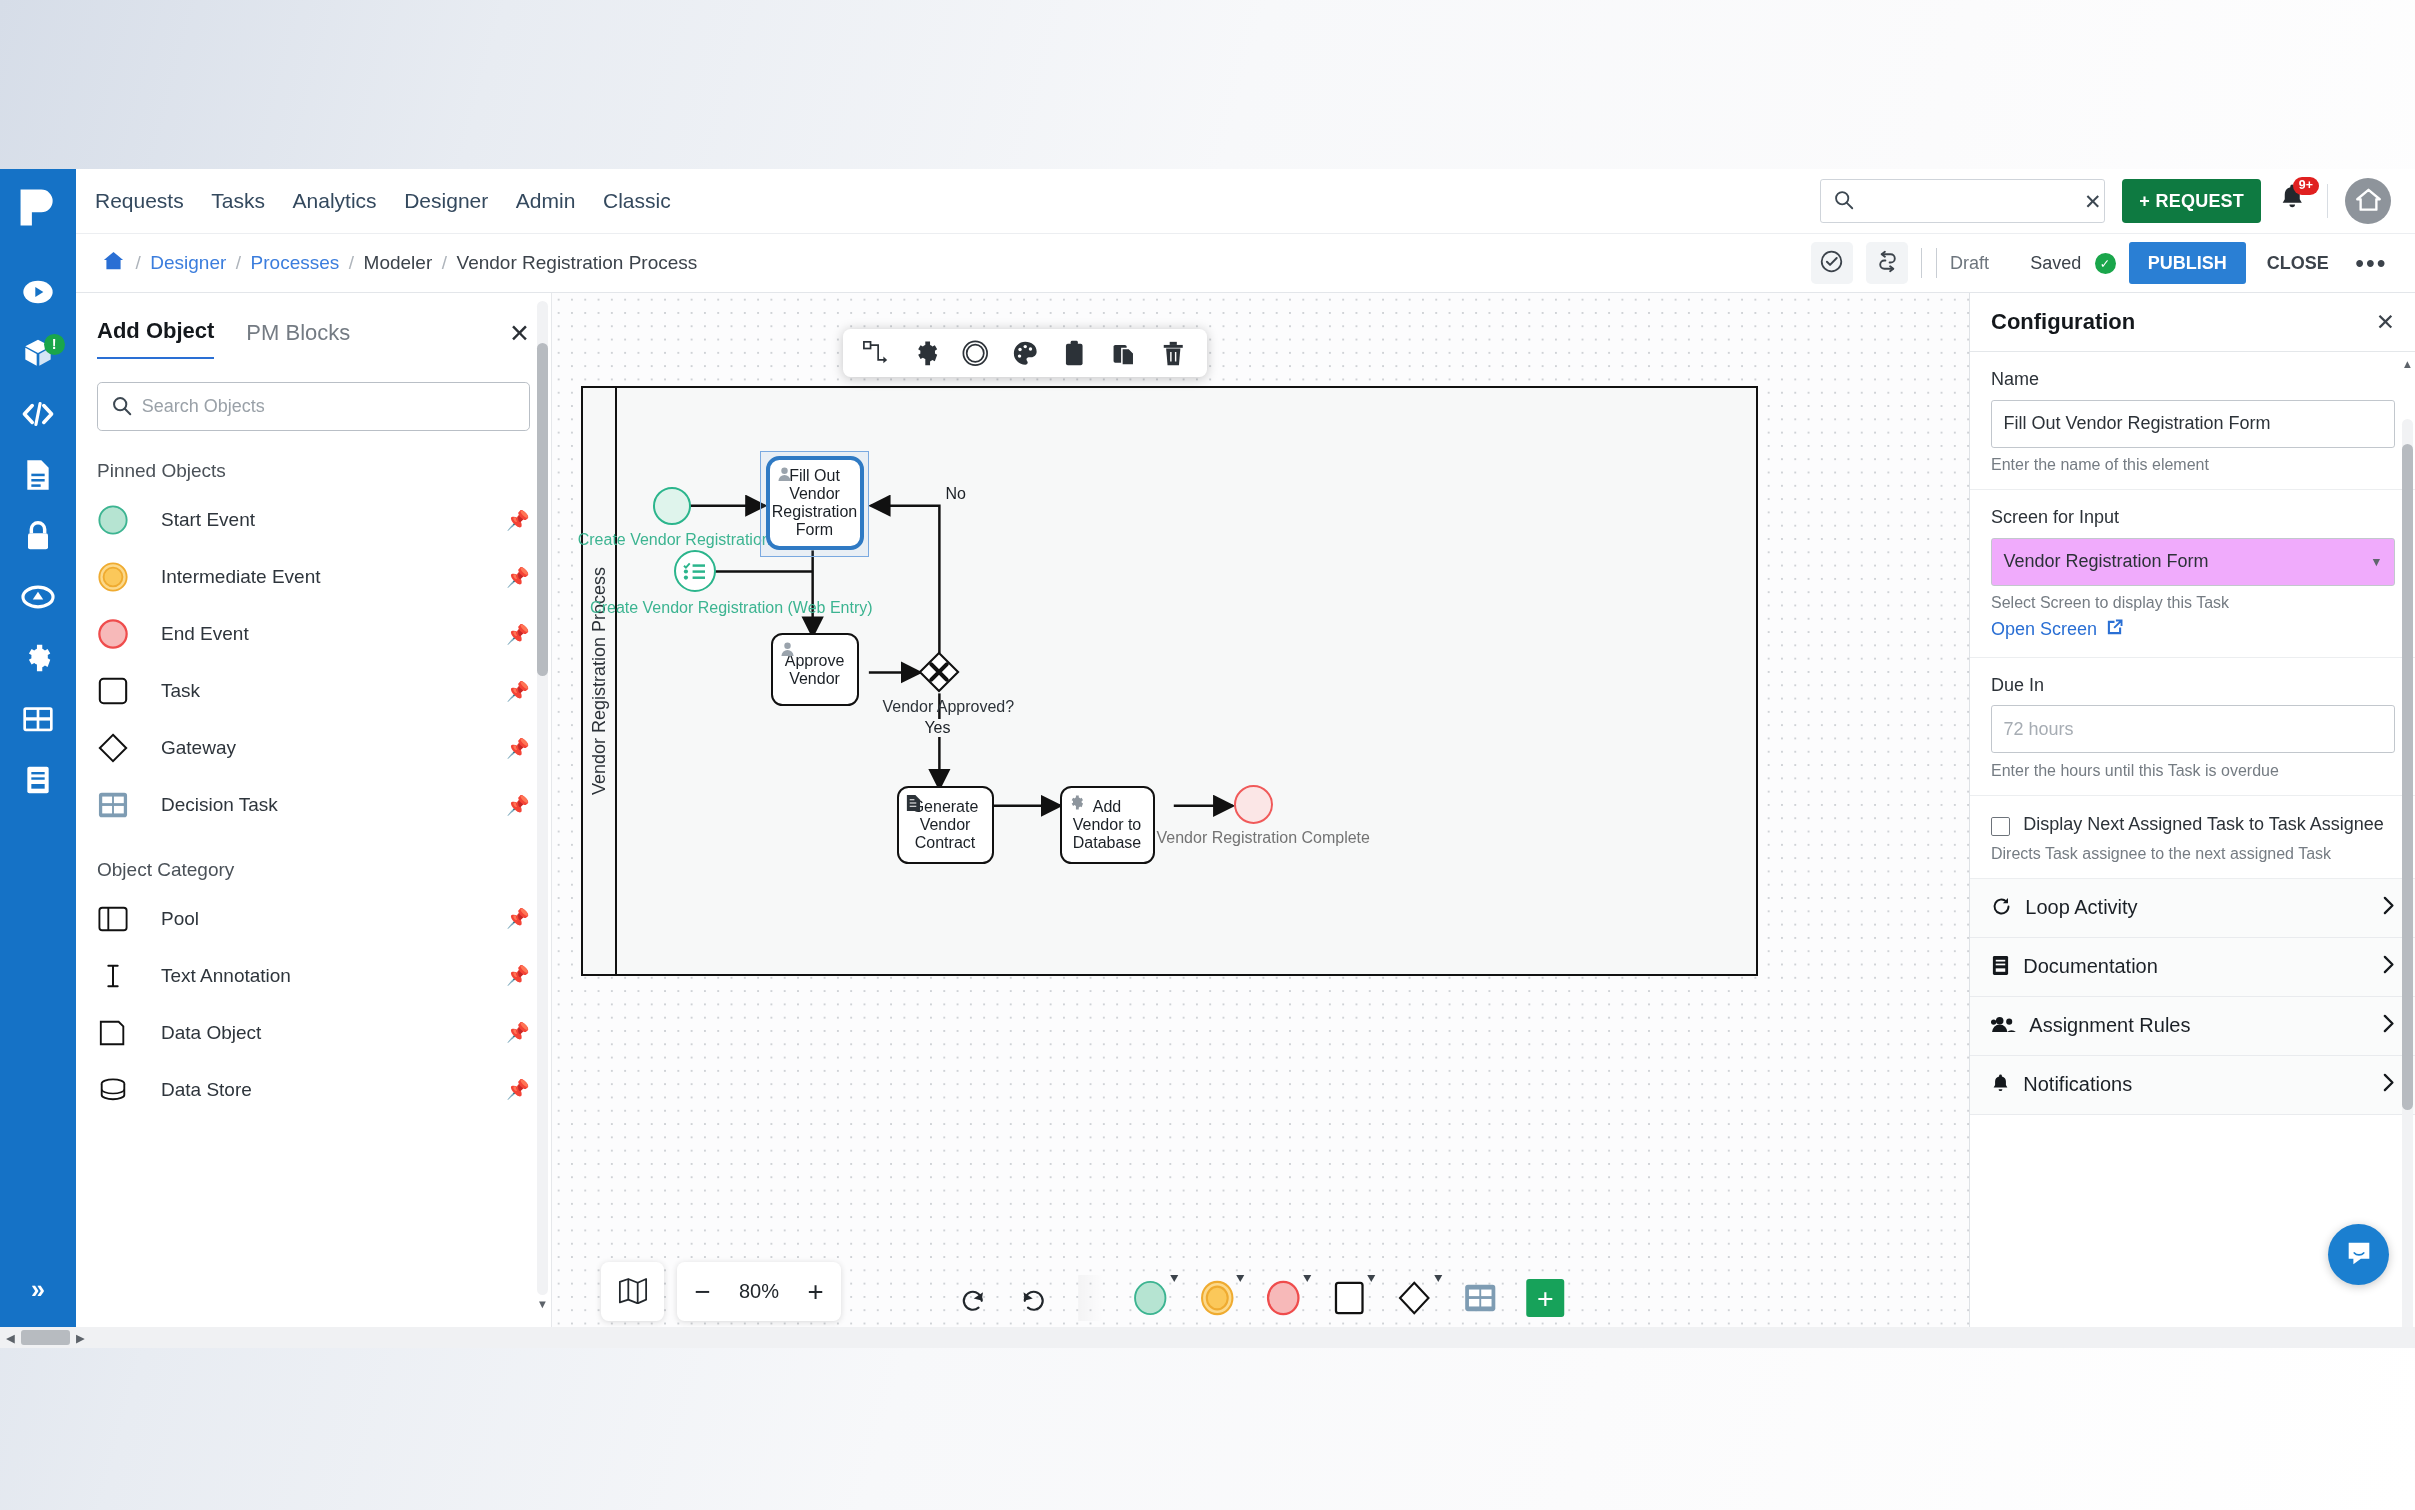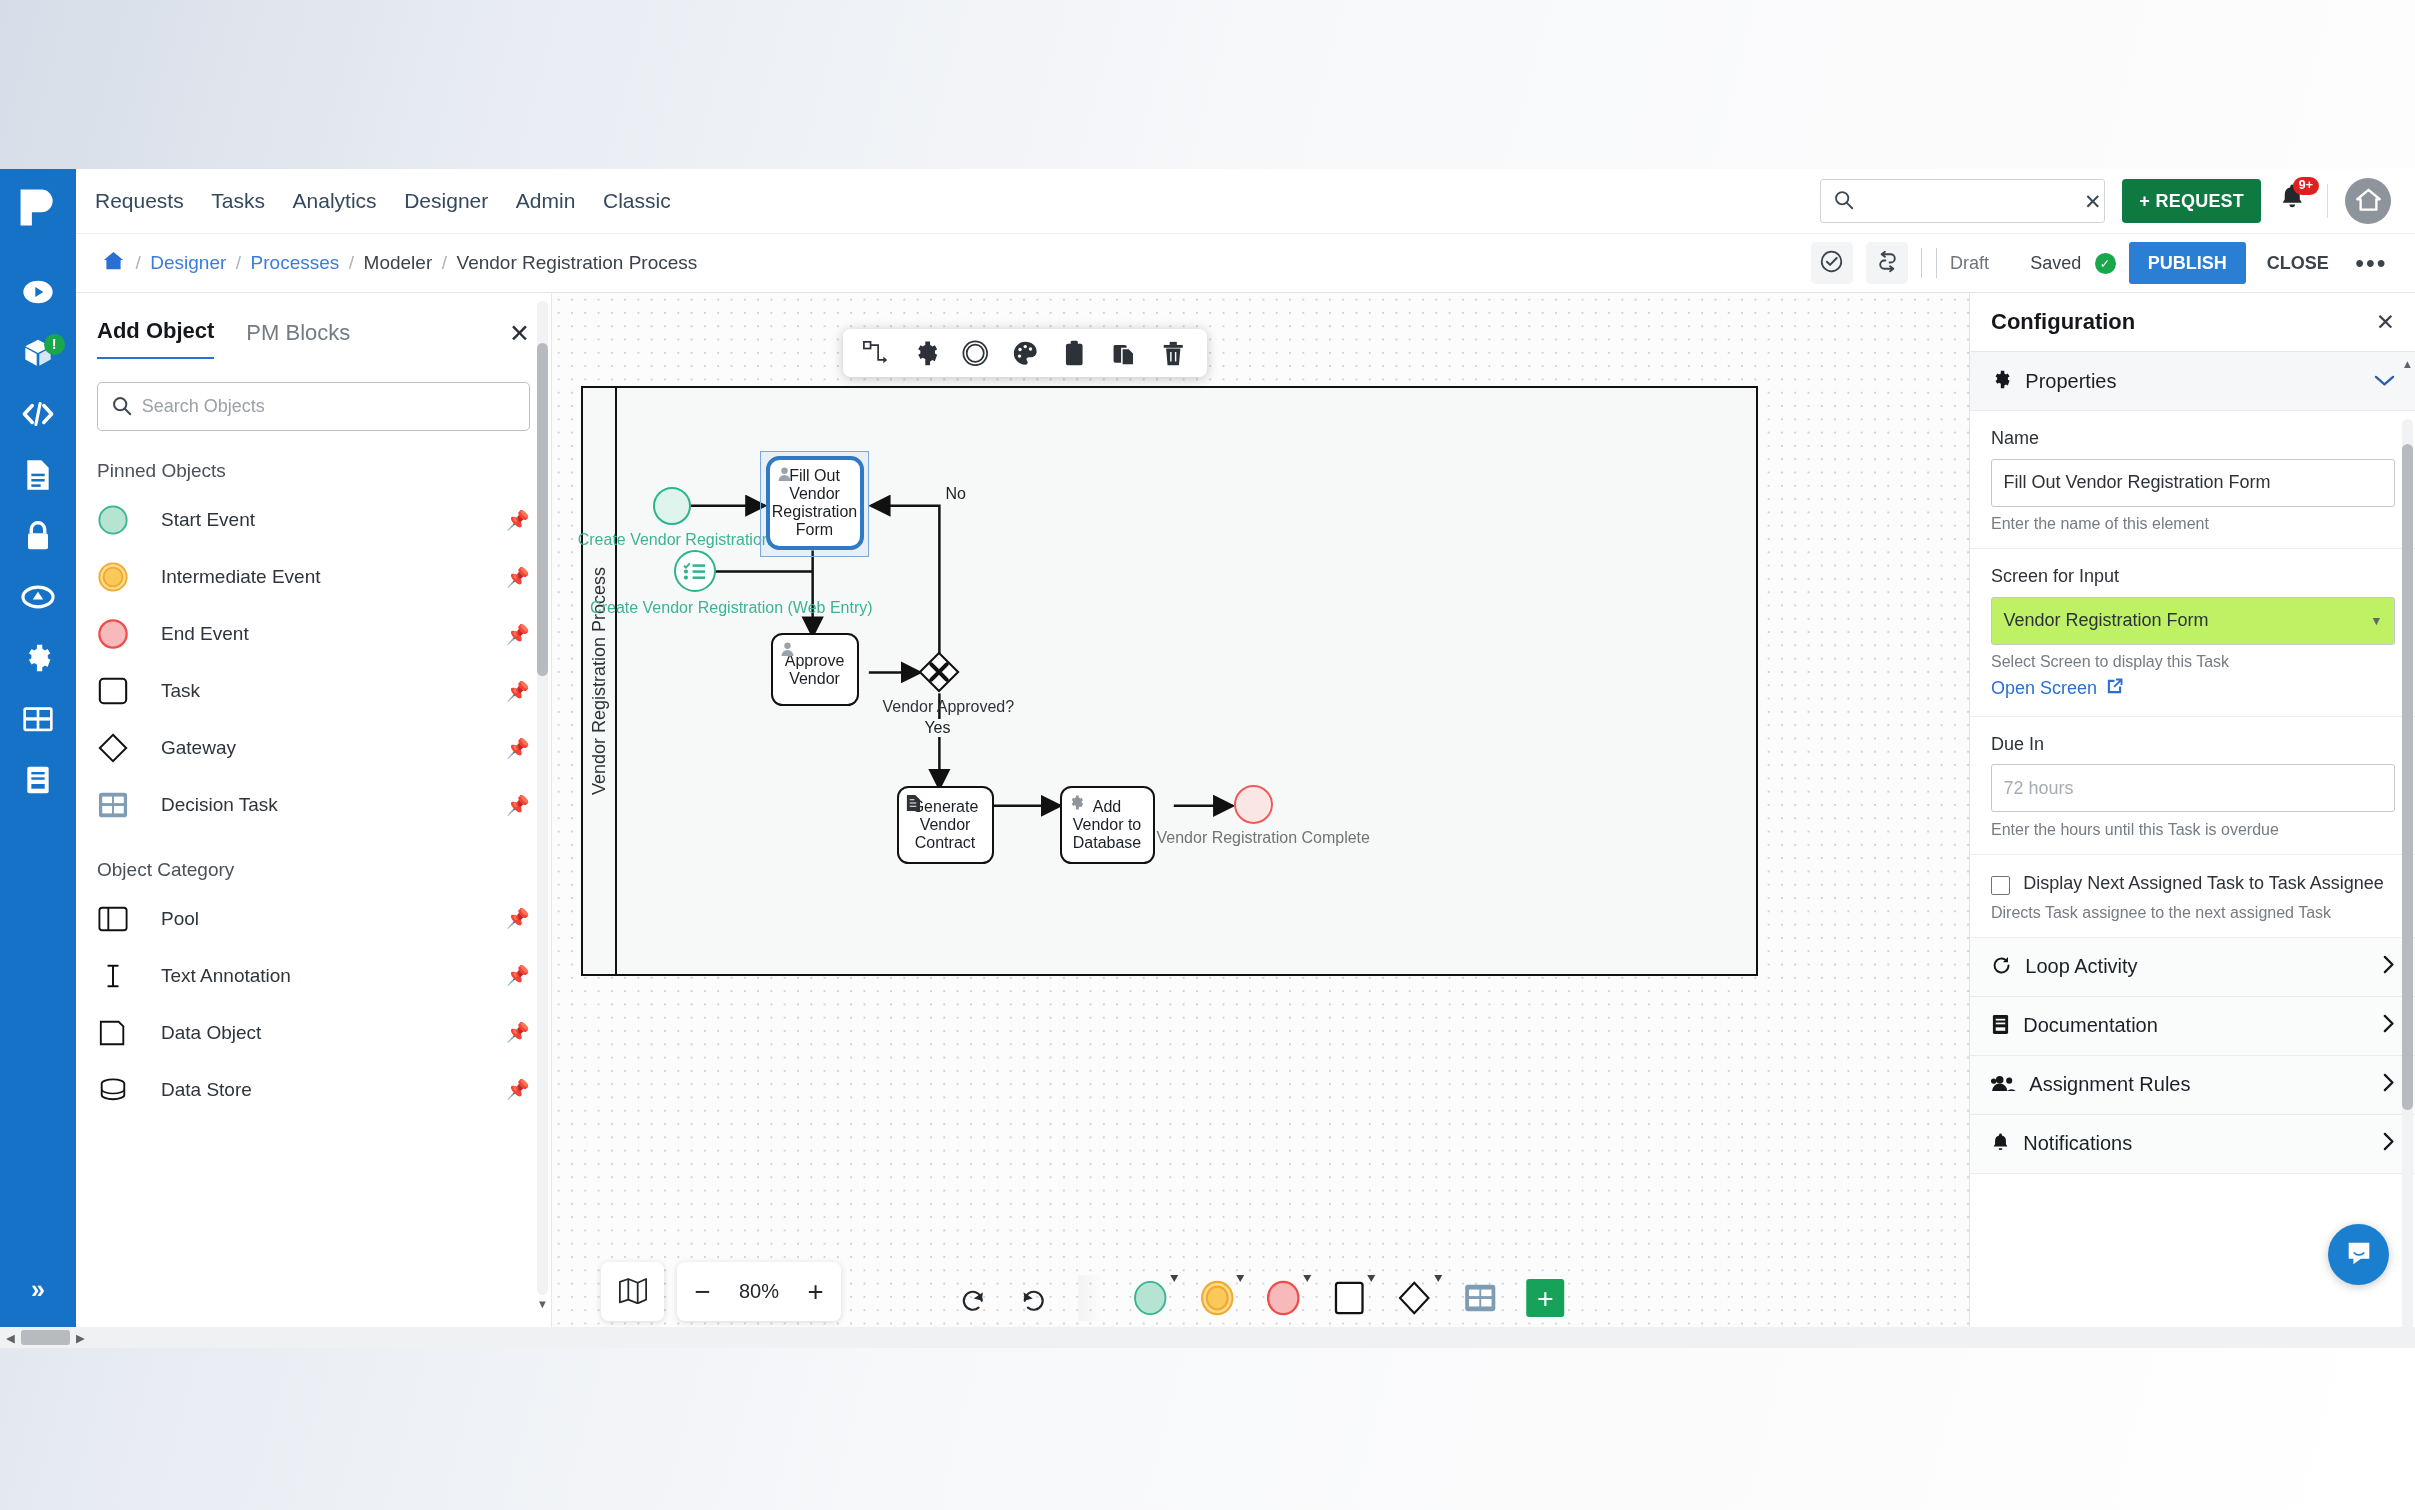--- a/index.html
+++ b/index.html
@@ -277,21 +277,21 @@
   .fld-label { font-size: 18px; color: #2c3238; margin-bottom: 9.5px; }
   .fld-input {
     width: 100%; height: 48px; border: 1px solid #c2c7cd; border-radius: 2.9px;
     padding: 0 11.4px; font-size: 18px; color: #2c3238; outline: none;
     font-family: "Liberation Sans", sans-serif; background: #fff;
   }
   .fld-input::placeholder { color: #a6acb3; }
   .fld-select {
     width: 100%; height: 48px; border: 1px solid #c2c7cd; border-radius: 2.9px;
     padding: 0 11.4px; font-size: 18px; color: #2c3238;
-    display: flex; align-items: center; cursor: pointer; background: #bef264;
+    display: flex; align-items: center; cursor: pointer; background: #f0abfc;
   }
   .sel-caret { margin-left: auto; color: #60666d; font-size: 12.4px; }
   .fld-help { font-size: 16px; color: #757c83; margin-top: 8.6px; }
   .fld-link { font-size: 18px; color: #2a6fd4; margin-top: 5.7px; display: flex; align-items: center; gap: 7.6px; cursor: pointer; }
   .chkrow { display: flex; gap: 13.3px; align-items: flex-start; }
   .chk {
     width: 19px; height: 19px; border: 1.5px solid #6d737a; border-radius: 1.9px;
     flex: 0 0 19px; margin-top: 3.8px; cursor: pointer; background: #fff;
   }
   .chk-label { font-size: 18px; color: #2c3238; line-height: 1.3; }
@@ -895,33 +895,20 @@
         </div>
       </div>
 
       <div class="cfg">
         <div class="cfg-head">
           <span class="cfg-title">Configuration</span>
           <span class="cfg-x">✕</span>
         </div>
 
         <div class="cfg-body">
-          <div class="acc-head">
-            <span>
-              <svg width="21" height="21" viewBox="0 0 24 24">
-                    <path fill="#14181c" d="M12 8.2a3.8 3.8 0 1 0 0 7.6 3.8 3.8 0 0 0 0-7.6zm9.2 5.1l-1.9-1.1c.05-.4.08-.8.08-1.2s-.03-.8-.08-1.2l1.9-1.1-2-3.5-2 1.1c-.6-.5-1.3-.9-2-1.2V2h-4v3.1c-.7.3-1.4.7-2 1.2l-2-1.1-2 3.5 1.9 1.1c-.05.4-.08.8-.08 1.2s.03.8.08 1.2l-1.9 1.1 2 3.5 2-1.1c.6.5 1.3.9 2 1.2V22h4v-3.1c.7-.3 1.4-.7 2-1.2l2 1.1z"></path>
-                  </svg>
-            </span>
-            <span class="acc-title">Properties</span>
-            <span class="acc-chev">
-              <svg width="21" height="13.3" viewBox="0 0 22 14">
-                    <path d="M2 3 L11 11 L20 3" fill="none" stroke="#2a5fa8" stroke-width="2.4" stroke-linecap="round" stroke-linejoin="round"></path>
-                  </svg>
-            </span>
-          </div>
 
           <div class="fld">
             <div class="fld-label">Name</div>
             <input class="fld-input" value="Fill Out Vendor Registration Form" style="">
             <div class="fld-help">Enter the name of this element</div>
           </div>
 
           <div class="fld">
             <div class="fld-label">Screen for Input</div>
             <div class="fld-select">

